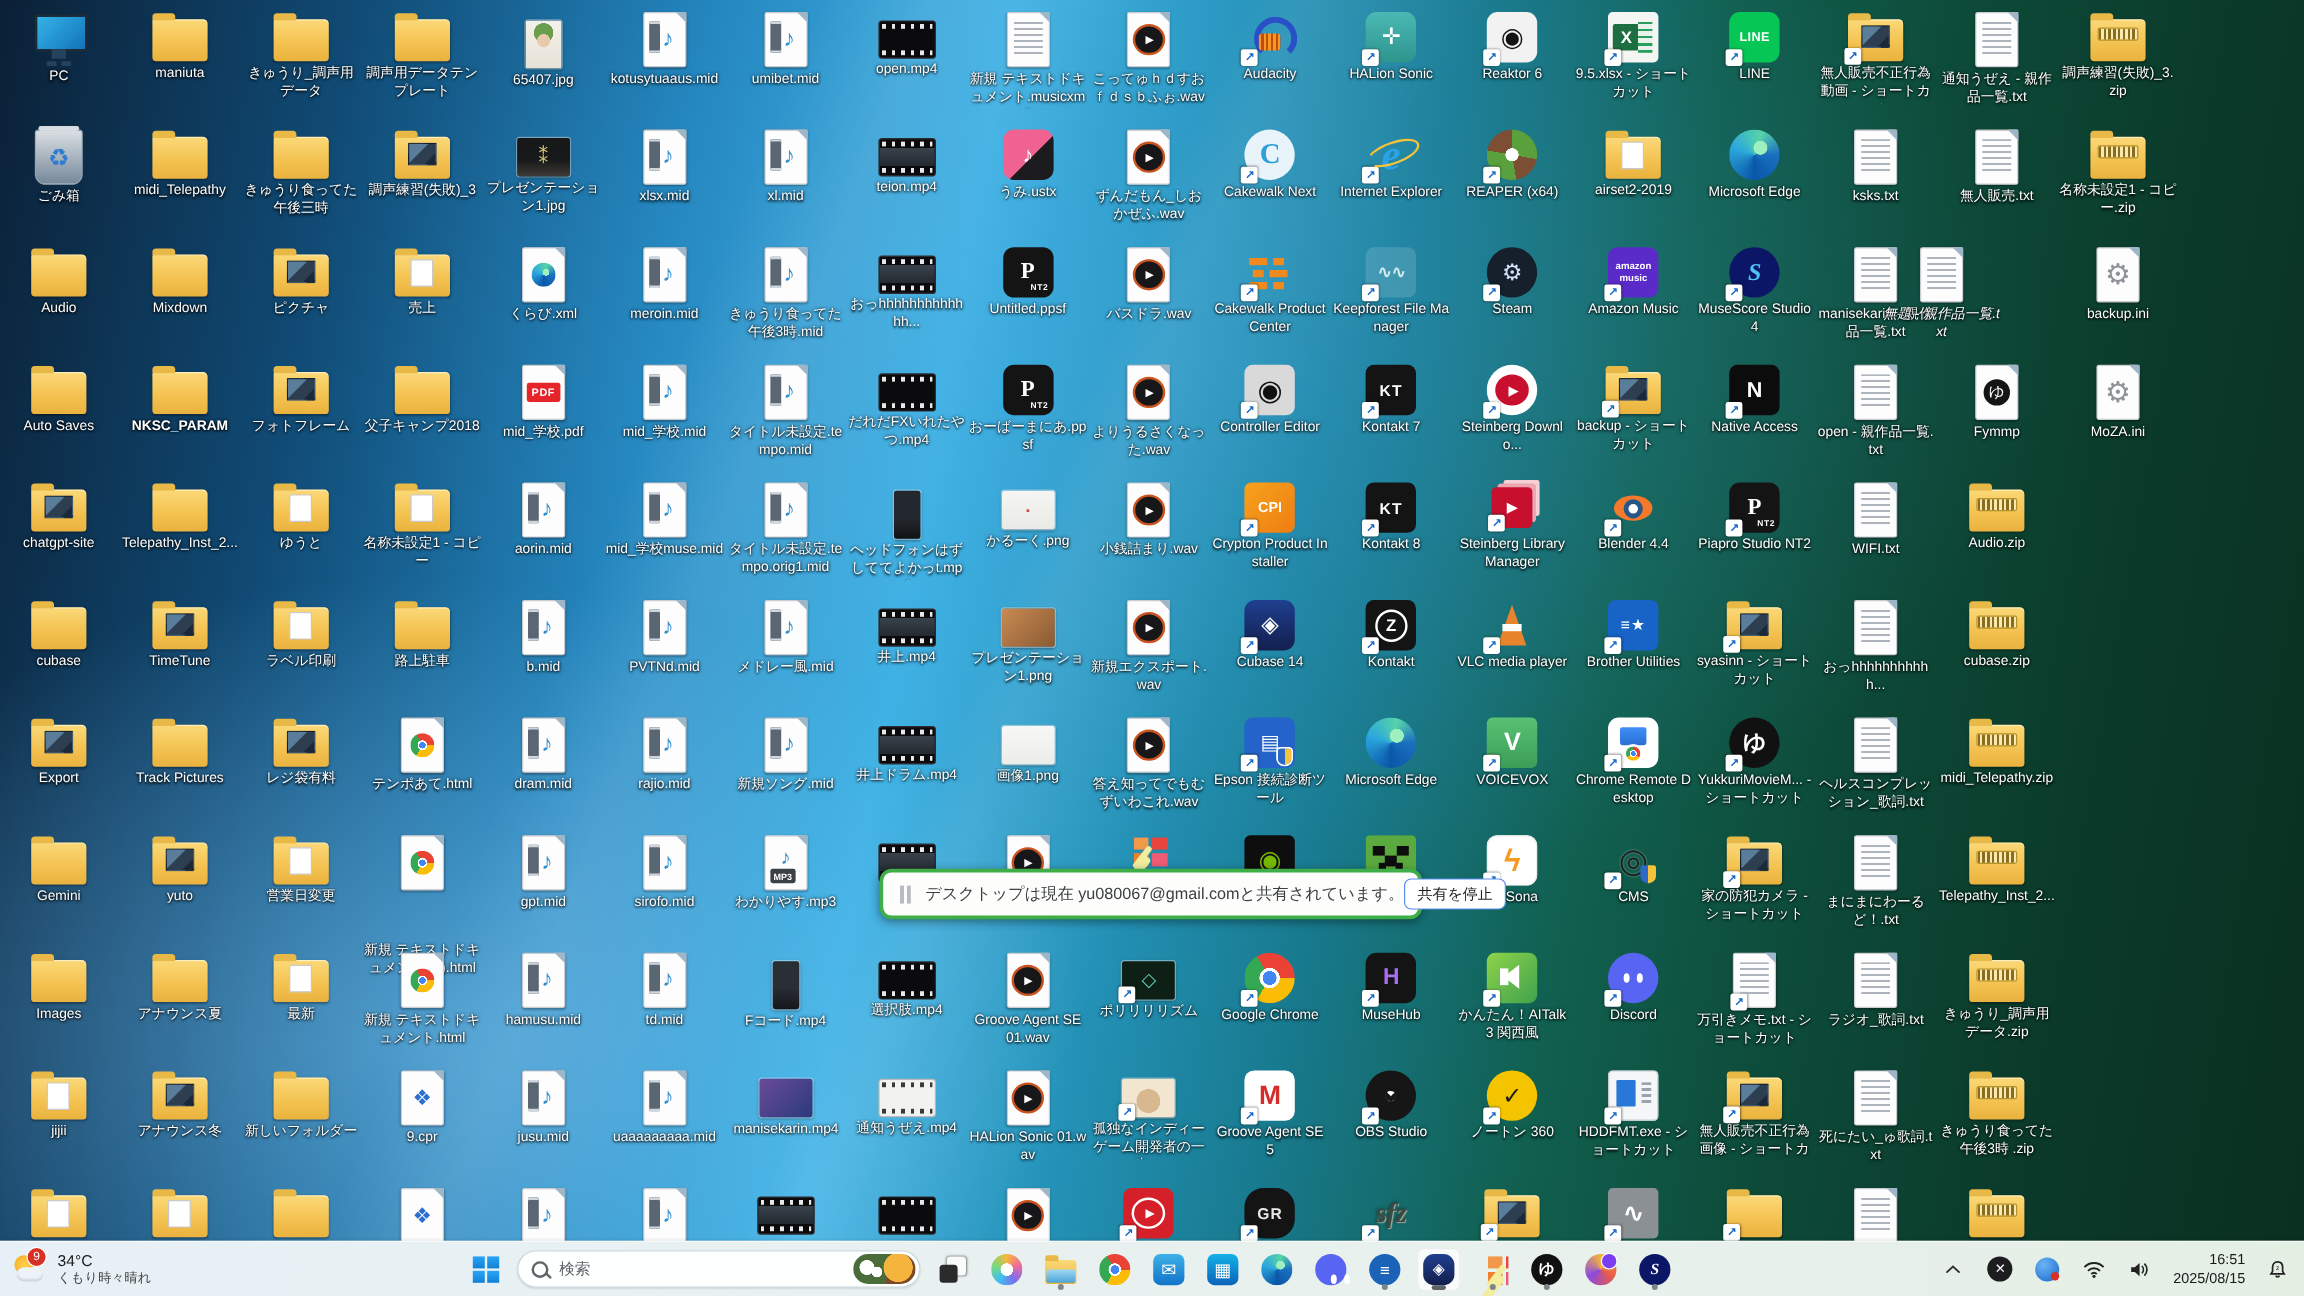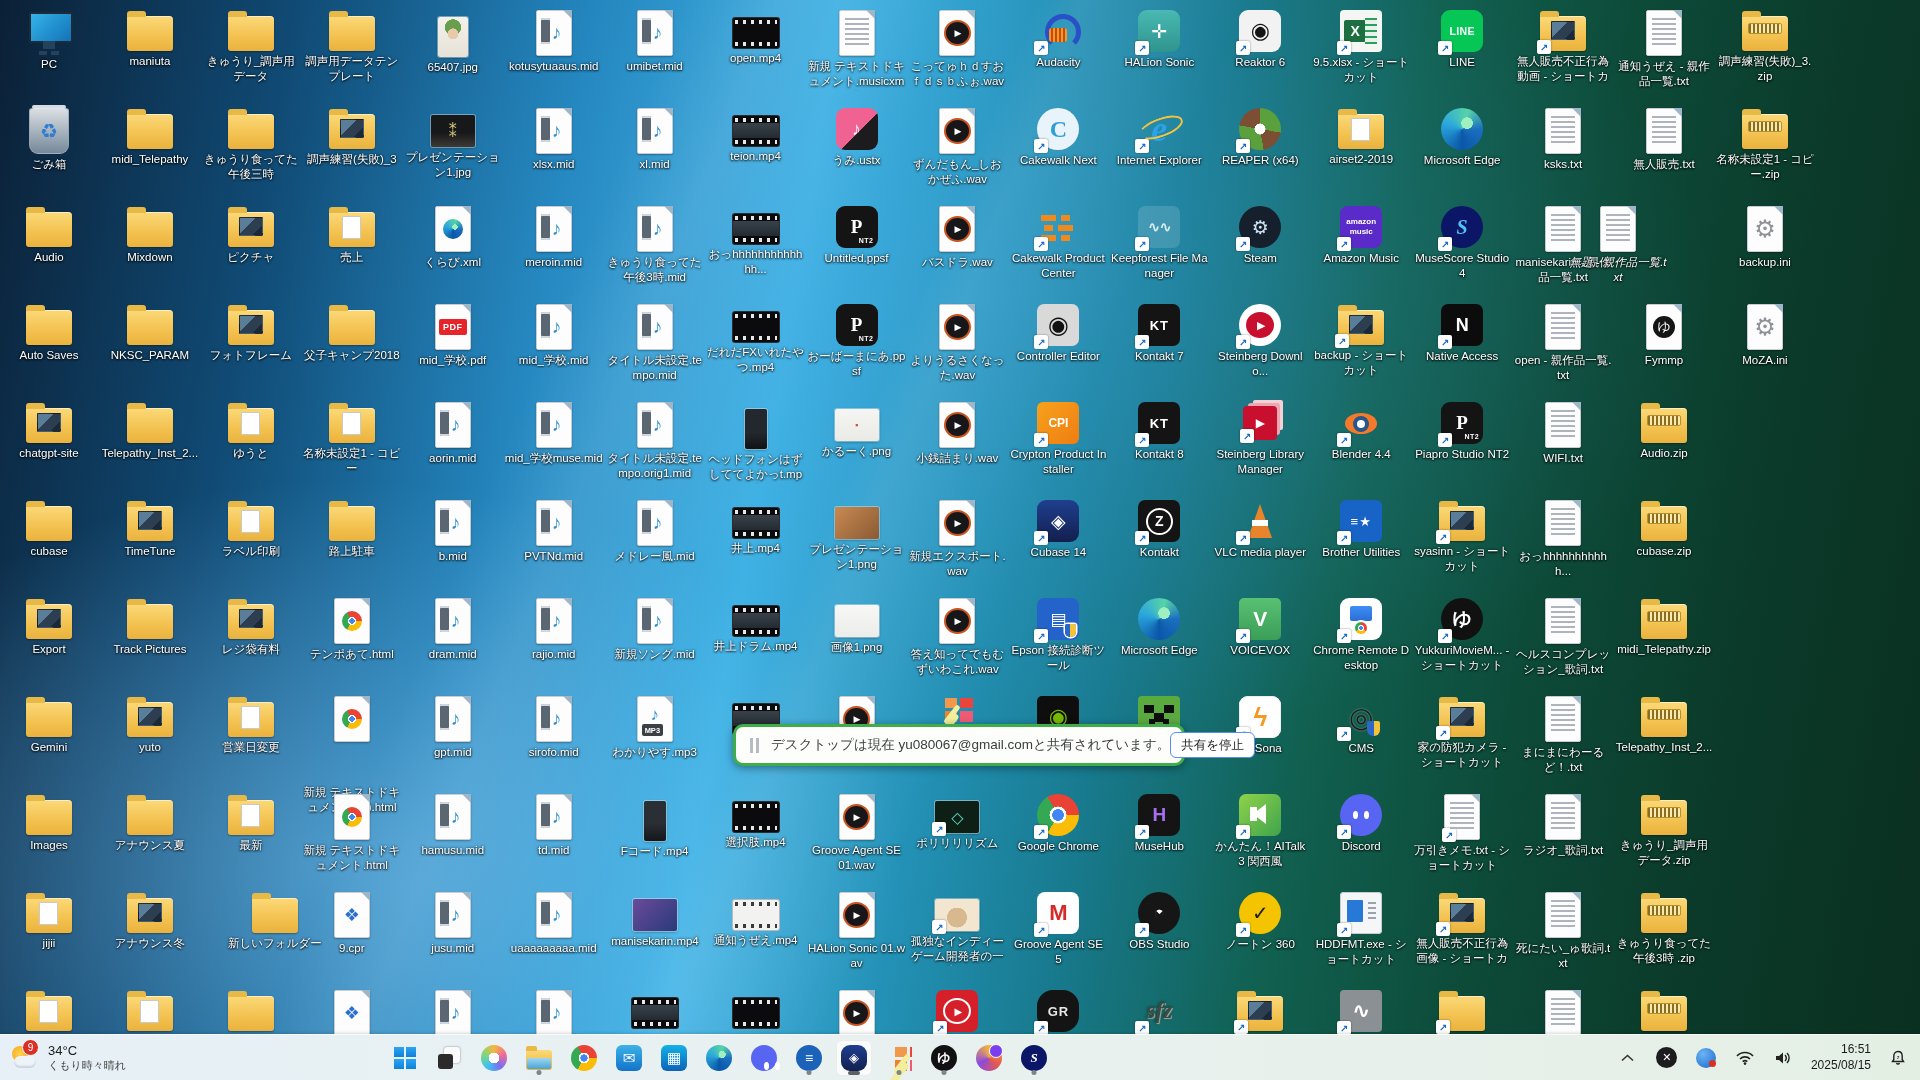--- a/index.html
+++ b/index.html
@@ -542,21 +542,21 @@
     <div class="cell" style="left: 1716.98px; top: 206px;">
       <div class="ic ic-page m-ini">
         <span class="gl">⚙</span>
       </div>
       <div class="lbl">backup.ini</div>
     </div>
     <div class="cell" style="left: 1px; top: 304px;">
       <div class="ic ic-folder"></div>
       <div class="lbl">Auto Saves</div>
     </div>
-    <div class="cell" style="left: 101.94px; top: 304px;">
+    <div class="cell" style="left: 101.94px; top: 304px; font-weight: bold;">
       <div class="ic ic-folder"></div>
       <div class="lbl">NKSC_PARAM</div>
     </div>
     <div class="cell" style="left: 202.88px; top: 304px; justify-content: flex-end;">
       <div class="ic ic-folder m-img"></div>
       <div class="lbl">フォトフレーム</div>
     </div>
     <div class="cell" style="left: 303.82px; top: 304px;">
       <div class="ic ic-folder"></div>
       <div class="lbl">父子キャンプ2018</div>
@@ -1088,21 +1088,21 @@
       <div class="lbl">きゅうり_調声用データ.zip</div>
     </div>
     <div class="cell" style="left: 1px; top: 892px;">
       <div class="ic ic-folder m-doc"></div>
       <div class="lbl">jijii</div>
     </div>
     <div class="cell" style="left: 101.94px; top: 892px;">
       <div class="ic ic-folder m-img"></div>
       <div class="lbl">アナウンス冬</div>
     </div>
-    <div class="cell" style="left: 202.88px; top: 892px; margin-left: 24px;">
+    <div class="cell" style="left: 202.88px; top: 892px;">
       <div class="ic ic-folder"></div>
       <div class="lbl">新しいフォルダー</div>
     </div>
     <div class="cell" style="left: 303.82px; top: 892px;">
       <div class="ic ic-page m-cpr">
         <span class="gl">❖</span>
       </div>
       <div class="lbl">9.cpr</div>
     </div>
     <div class="cell" style="left: 404.76px; top: 892px;">
@@ -1270,20 +1270,25 @@
     </span>
     <span class="wtxt">
       <span class="wtemp">34°C</span>
       <span class="wcond">くもり時々晴れ</span>
     </span>
   </div>
 
   <div id="centerbar">
     <div id="startbtn">
       <span class="winlogo"></span>
+    </div>
+    <div id="searchbox">
+      <span class="sgl"></span>
+      <span class="sph">検索</span>
+      <span class="sthumb"></span>
     </div>
     <div id="tbapps" style="display: flex; gap: 9px; align-items: center;">
         <div class="tbtn">
           <div class="tic v-taskview"></div>
         </div>
         <div class="tbtn">
           <div class="tic v-copilot"></div>
         </div>
         <div class="tbtn">
           <div class="tic v-explorer"></div>

